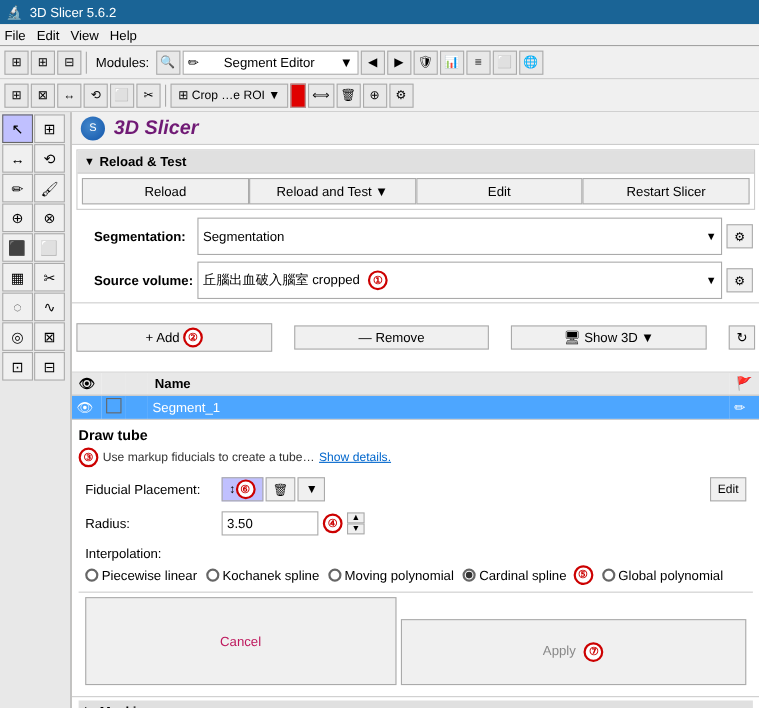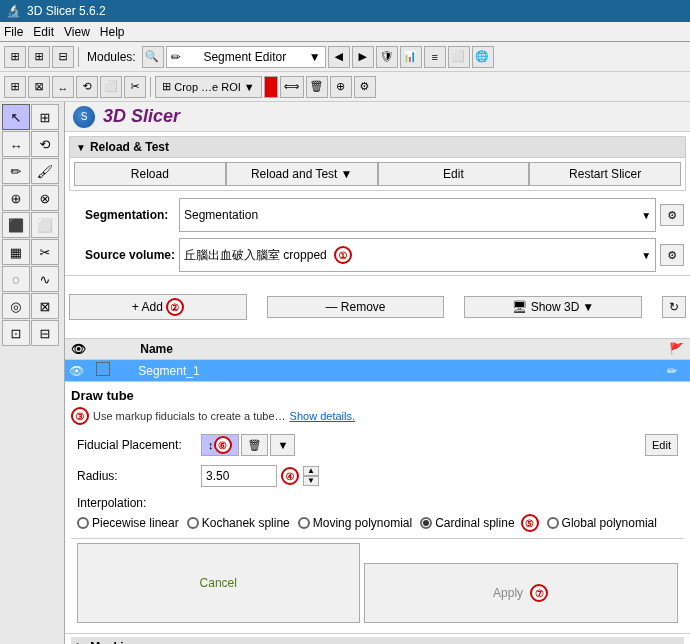--- a/index.html
+++ b/index.html
@@ -312,21 +312,21 @@
       align-items: center;
       padding: 3px 6px;
       gap: 4px;
       margin-bottom: 3px;
     }
     .radius-label { font-size: 12px; min-width: 120px; }
     .radius-input {
       background: white;
       border: 1px solid #aaa;
       padding: 7px 4px;
-      width: 76px;
+      width: 88px;
       font-size: 12px;
       height: 22px;
     }
     .radius-spinners {
       display: flex;
       flex-direction: column;
       gap: 0;
     }
     .spin-btn {
       width: 16px;
@@ -383,21 +383,21 @@
       border-top: 1px solid #ccc;
     }
     .cancel-btn {
       flex: 1;
       background: #f0f0f0;
       border: 1px solid #aaa;
       padding: 4px;
       text-align: center;
       cursor: pointer;
       font-size: 12px;
-      color: #4d7c0f;
+      color: #be185d;
     }
     .apply-btn {
       flex: 1;
       background: #f0f0f0;
       border: 1px solid #aaa;
       padding: 20px;
       text-align: center;
       cursor: pointer;
       font-size: 12px;
       color: #888;

